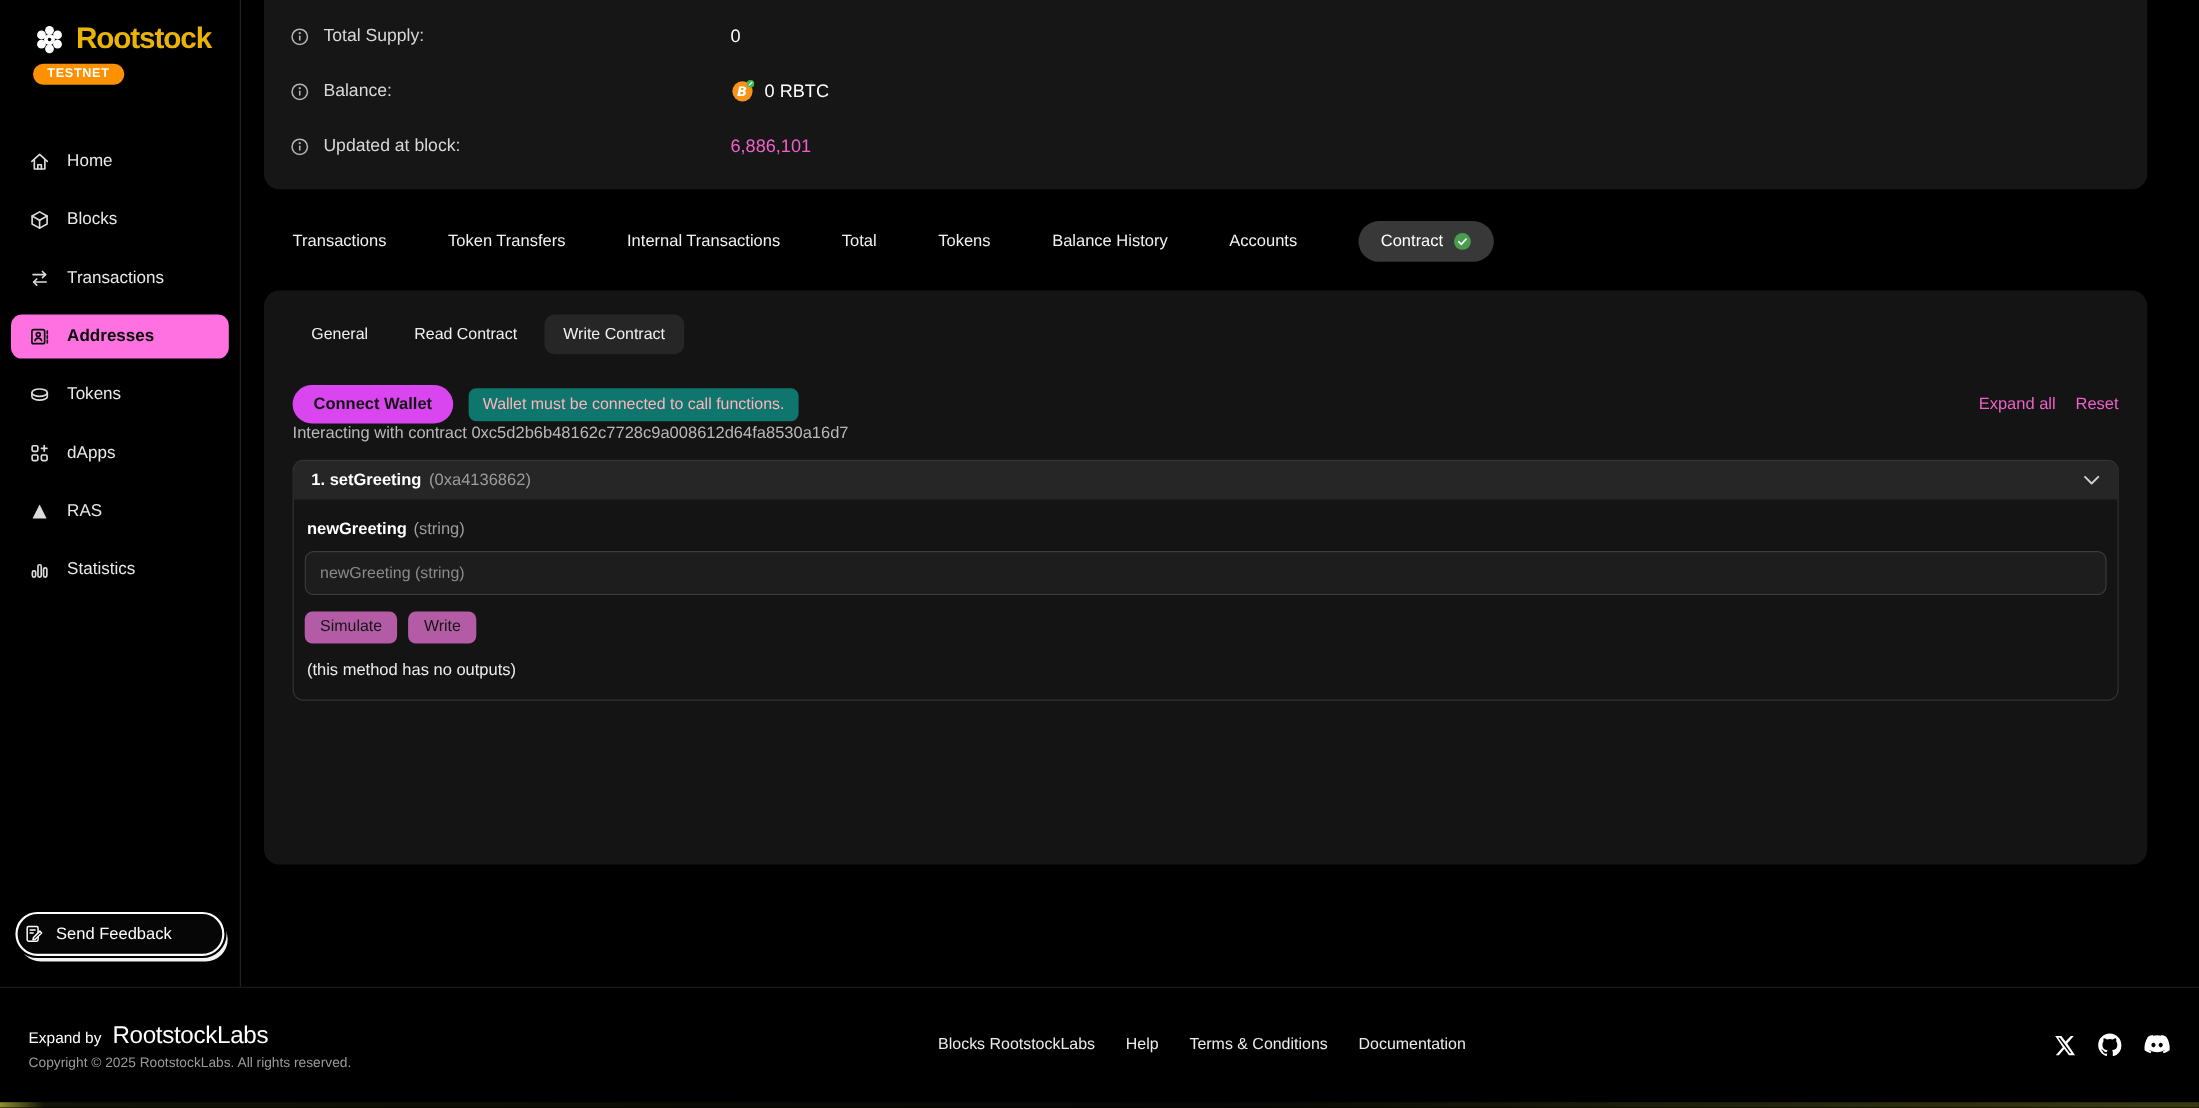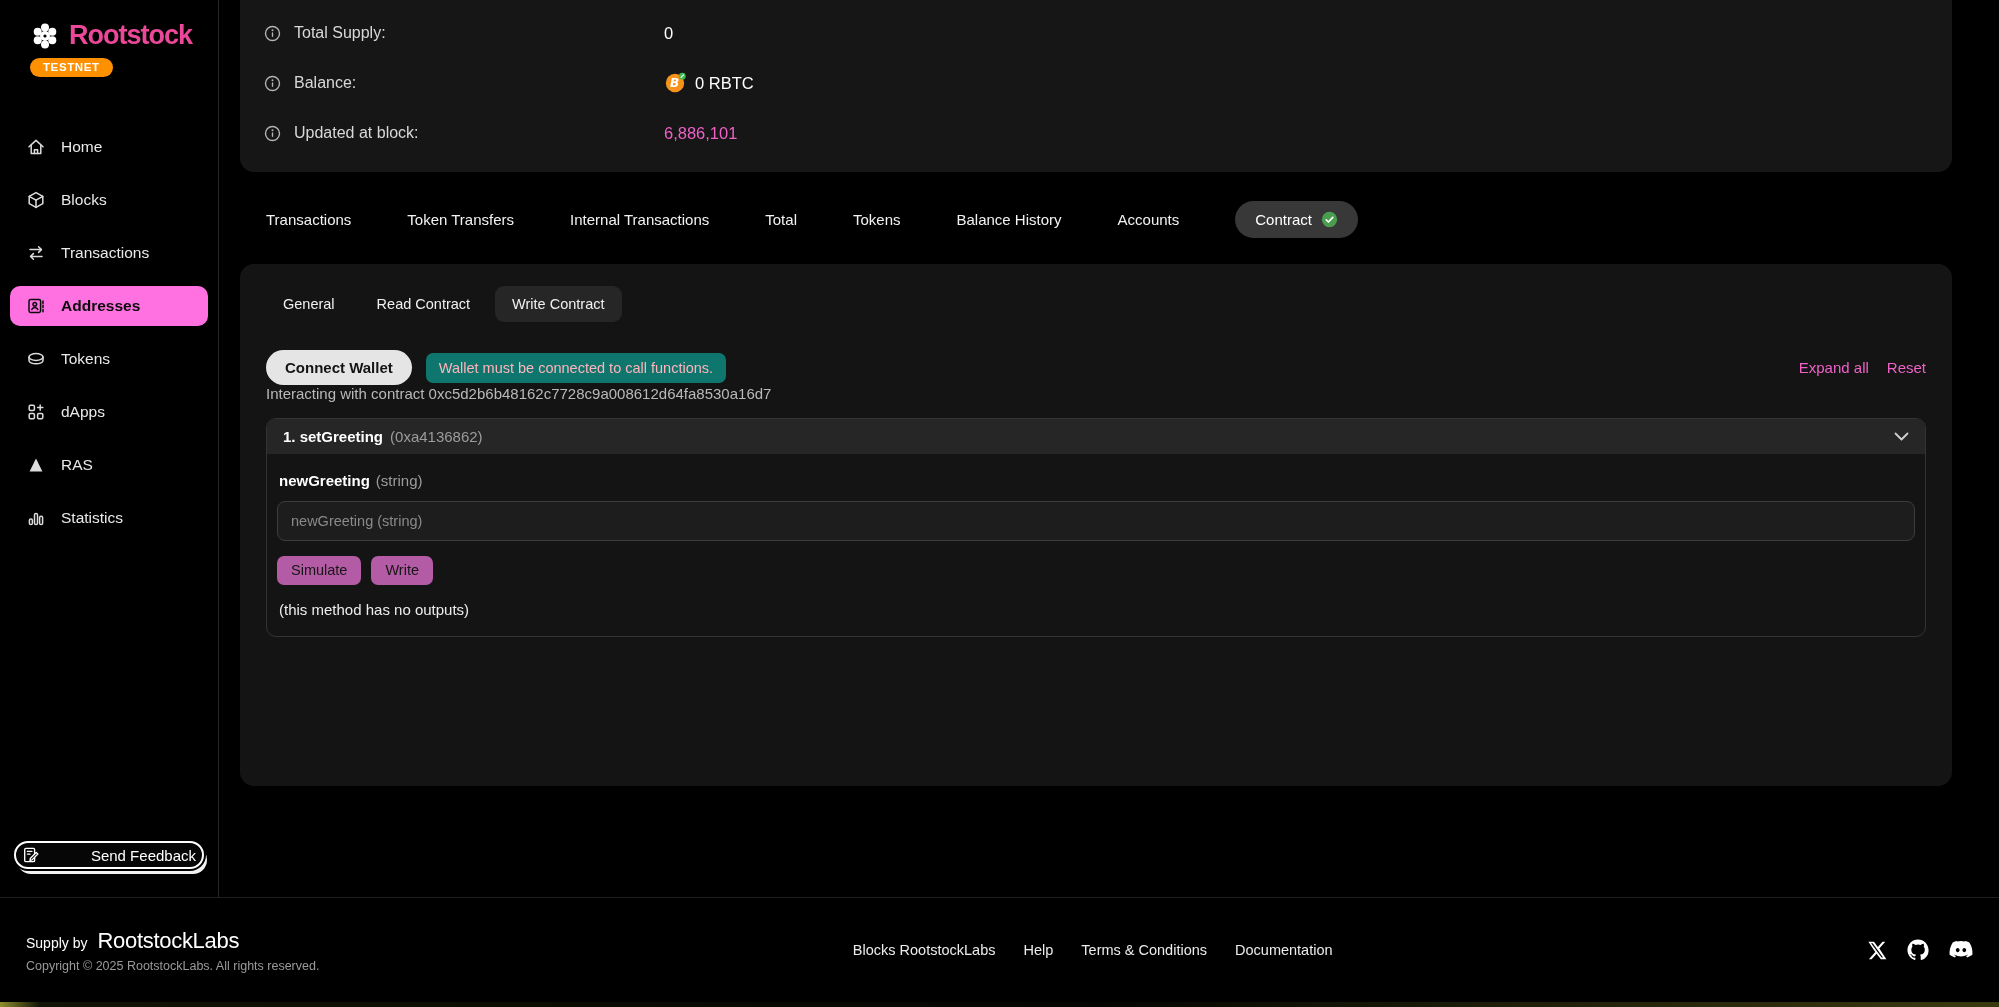--- a/index.html
+++ b/index.html
@@ -13,37 +13,37 @@
   .app { display:flex; flex-direction:column; height:1007px; }
   .body-row { display:flex; flex:1 1 auto; min-height:0; }
 
   
   .sidebar {
     width:219px; flex:0 0 219px; border-right:1px solid #262626;
     display:flex; flex-direction:column; padding:20px 0 14px;
   }
   .logo-area { padding:0 0 0 30px; }
   .logo-row { display:flex; align-items:center; gap:9px; }
-  .logo-word { font-size:27px; font-weight:700; letter-spacing:-1px; color:#ec4899;text-align:right; }
+  .logo-word { font-size:27px; font-weight:700; letter-spacing:-1px; color:#eab308;text-align:right; }
   .testnet-badge {
     display:inline-block; margin:7px 0 0 0; background:#ff9100; color:#fff;
     font-size:11.5px; font-weight:700; letter-spacing:.6px;
     padding:3px 13px 4px; border-radius:12px;
   }
   .nav { margin-top:50px; display:flex; flex-direction:column; gap:13px; padding:0 10px; }
   .nav-item {
     display:flex; align-items:center; gap:15px; padding:10px 16px;
     border-radius:10px; color:#e9e9e9; font-size:15.5px; cursor:pointer;
   }
   .nav-item svg { width:20px; height:20px; flex:0 0 auto; }
   .nav-item.active { background:#ff71e1; color:#0a0a0a; font-weight:700; }
   .feedback-btn {
-    margin:auto 14px 14px; height:28px; border-radius:22px;
+    margin:auto 14px 14px; height:40px; border-radius:22px;
     border:2px solid #fff; background:#060606; color:#fff;
-    display:flex; align-items:center; justify-content:space-between; gap:11px;
+    display:flex; align-items:center; justify-content:flex-start; gap:11px;
     font-size:15px; cursor:pointer;
     box-shadow:0 0 0 2px #000, 3px 5px 0 0 #f2f2f2;
   }
 
   
   .main { flex:1 1 auto; min-width:0; padding:0 47px 0 21px; display:flex; flex-direction:column; }
   .summary-card { background:#161616; border-radius:0 0 14px 14px; padding:8px 24px 14px; }
   .summary-row { display:flex; align-items:center; height:50px; }
   .summary-label { width:400px; display:flex; align-items:center; gap:13px; color:#d8d8d8; font-size:16px; }
   .summary-label svg { flex:0 0 auto; }
@@ -61,21 +61,21 @@
     background:#141414; border-radius:14px; margin-top:22px;
     padding:22px 26px 26px; min-height:522px;
   }
   .subtabs { display:flex; gap:8px; }
   .subtab { padding:10px 17px; border-radius:9px; font-size:14.5px; color:#f0f0f0; cursor:pointer; }
   .subtab.active { background:#262626; }
 
   .connect-row { display:flex; align-items:center; justify-content:space-between; margin-top:28px; }
   .connect-left { display:flex; align-items:center; gap:14px; }
   .connect-btn {
-    background:#e5e5e5; color:#141414; font-weight:600; font-size:15px;
+    background:#d946ef; color:#141414; font-weight:600; font-size:15px;
     border:none; padding:9px 19px; border-radius:19px; cursor:pointer;
     font-family:inherit;
   }
   .warning-pill {
     background:#0f766e; color:#ffb3bb; font-size:14.5px;
     padding:7px 13px; border-radius:7px;
   }
   .panel-links { display:flex; gap:18px; }
   .panel-link { color:#ee61c7; font-size:15px; cursor:pointer; }
 
@@ -373,21 +373,21 @@
             <div class="outputs-note">(this method has no outputs)</div>
           </div>
         </div>
       </section>
     </main>
   </div>
 
   <footer class="footer">
     <div class="footer-left">
       <div class="built-row">
-        <span class="built-by">Supply by</span>
+        <span class="built-by">Expand by</span>
         <span class="footer-brand">RootstockLabs</span>
       </div>
       <span class="copyright">Copyright © 2025 RootstockLabs. All rights reserved.</span>
     </div>
     <div class="footer-links">
       <span class="footer-link">Blocks RootstockLabs</span>
       <span class="footer-link">Help</span>
       <span class="footer-link">Terms &amp; Conditions</span>
       <span class="footer-link">Documentation</span>
     </div>

